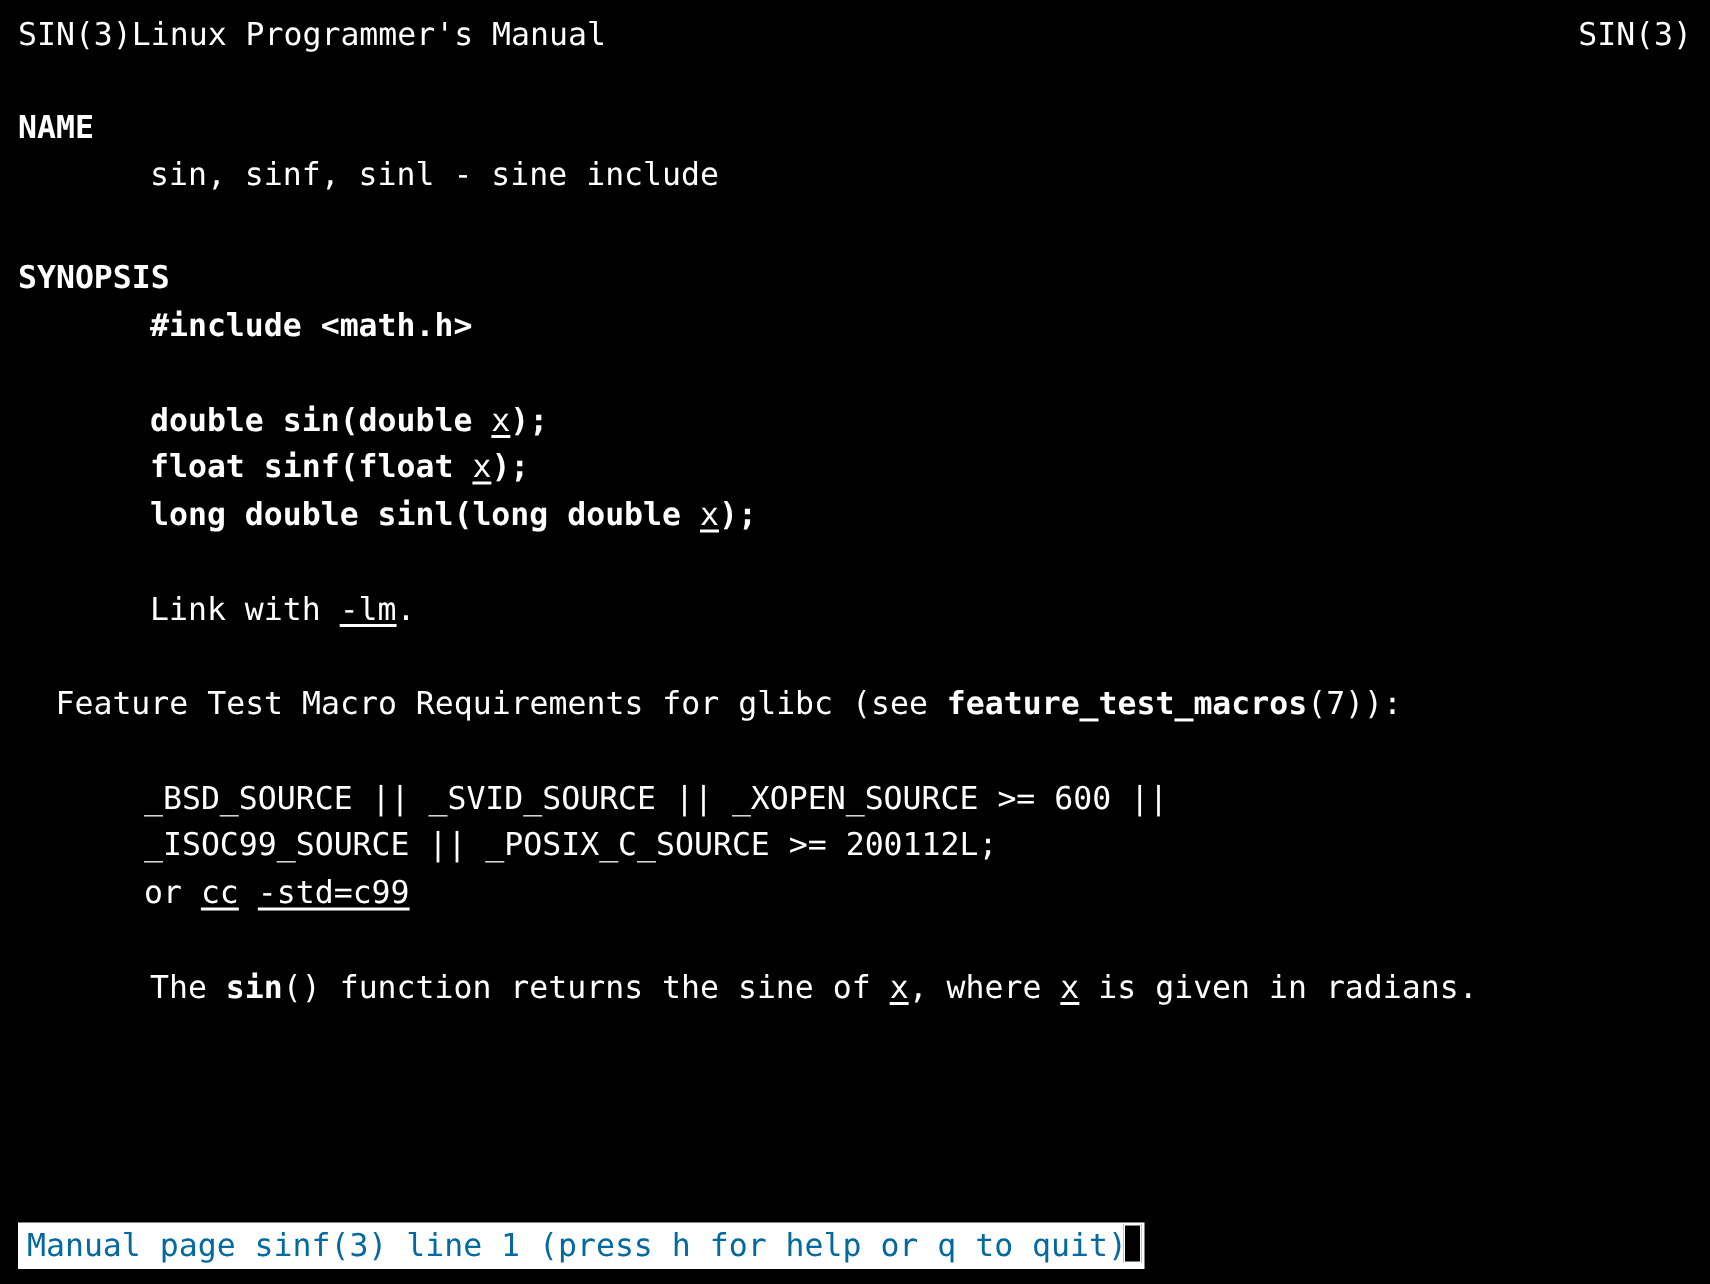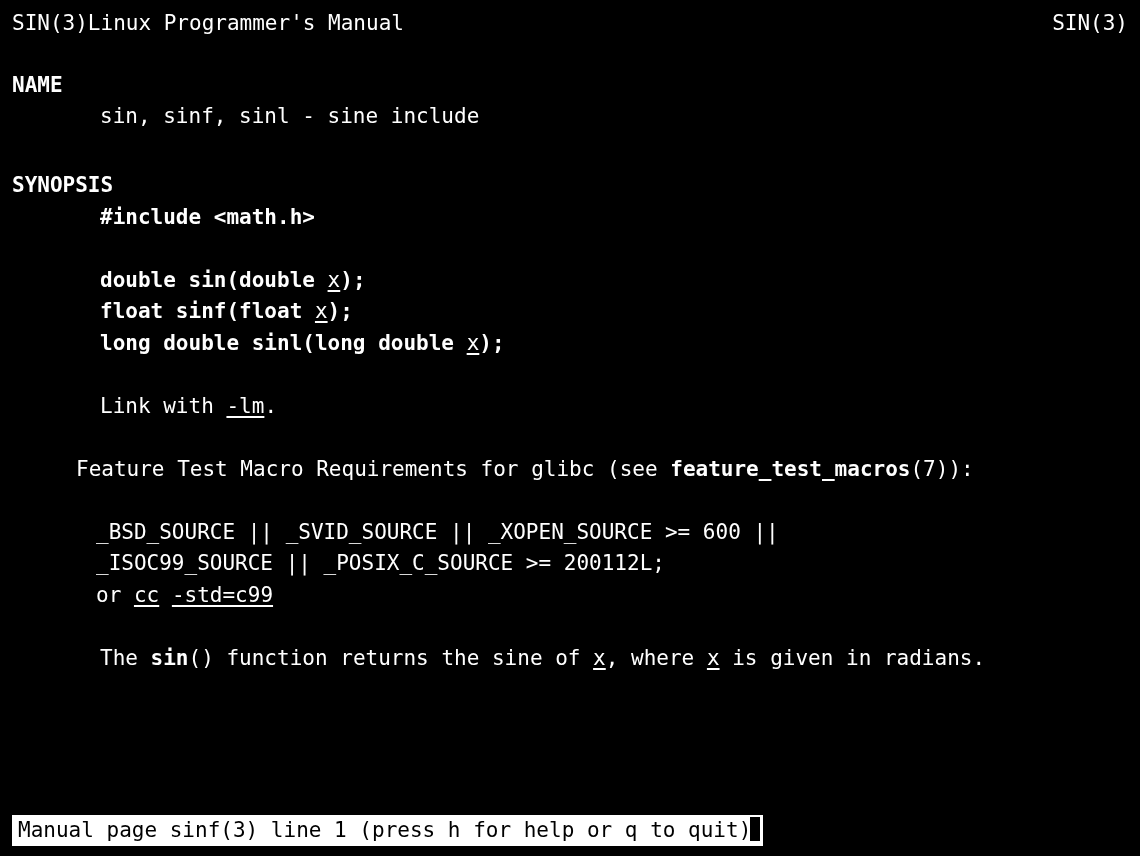--- a/index.html
+++ b/index.html
@@ -37,21 +37,21 @@
   }
   .section-heading {
     font-weight: bold;
     margin-top: 6px;
   }
   .body-text {
     margin-left: 88px;
     white-space: pre-wrap;
   }
   .body-text2 {
-    margin-left: 64px;
+    margin-left: 25px;
     white-space: pre-wrap;
   }
   .body-text3 {
     margin-left: 84px;
     white-space: pre-wrap;
   }
   .bold {
     font-weight: bold;
   }
   .under {
@@ -59,21 +59,21 @@
     text-underline-offset: 3px;
   }
   .blank-line {
     height: 31.5px;
   }
   .status-bar {
     position: absolute;
     left: 12px;
     bottom: 10px;
     background: #ffffff;
-    color: #000000;
+    color: #0369a1;
     padding: 0 2px 0 6px;
     white-space: pre;
     display: inline-block;
   }
   .cursor-block {
     display: inline-block;
     width: 12px;
     height: 26px;
     background: #000000;
     border: 1px solid #ffffff;

